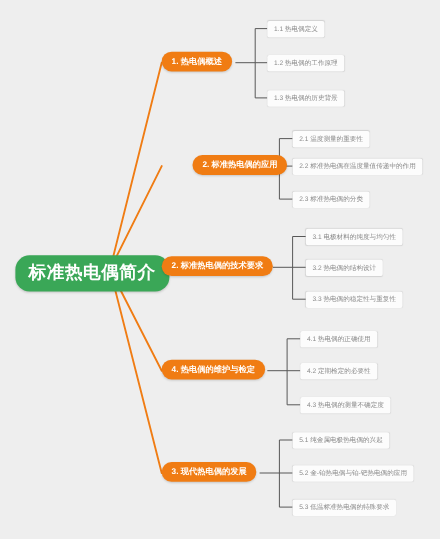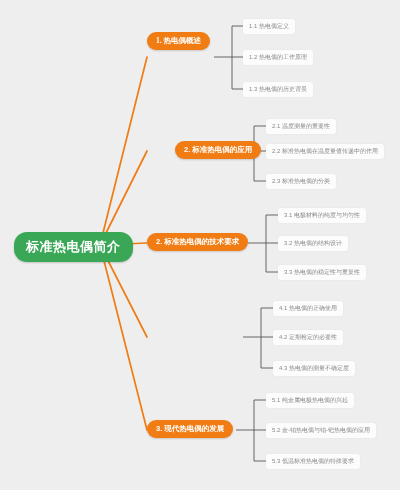--- a/index.html
+++ b/index.html
@@ -20,21 +20,21 @@
     pointer-events:none;
   }
   .node{
     position:absolute;
     box-sizing:border-box;
     white-space:nowrap;
   }
   .root-node{
     background:#3aa757;
     color:#ffffff;
-    font-size:13px;
+    font-size:16px;
     font-weight:bold;
     letter-spacing:.5px;
     border-radius:13px;
     padding:6px 12px;
     left:14px;top:232px;
     box-shadow:0 1px 2px rgba(0,0,0,.18);
   }
   .branch-node{
     background:#f07c13;
     color:#ffffff;
@@ -77,35 +77,36 @@
       <path d="M248 243 H266 M266 215 V272 M266 215 H278 M266 243 H278 M266 272 H278"></path>
 
       <path d="M243 337 H261 M261 308 V368 M261 308 H273 M261 337 H273 M261 368 H273"></path>
 
       <path d="M236 430 H254 M254 400 V461 M254 400 H266 M254 430 H266 M254 461 H266"></path>
     </g>
   </svg>
 
   <div class="node root-node">标准热电偶简介</div>
 
-  <div class="node branch-node" style="left:147px;top:32px;font-family:Liberation Serif, serif;">1. 热电偶概述</div>
+  <div class="node branch-node" style="left:147px;top:47px;">1. 热电偶概述</div>
   <div class="node leaf-node" style="left:243px;top:19px;">1.1 热电偶定义</div>
   <div class="node leaf-node" style="left:243px;top:50px;">1.2 热电偶的工作原理</div>
   <div class="node leaf-node" style="left:243px;top:82px;">1.3 热电偶的历史背景</div>
 
   <div class="node branch-node" style="left:147px;top:141px;margin-left:28px;">2. 标准热电偶的应用</div>
   <div class="node leaf-node" style="left:266px;top:119px;">2.1 温度测量的重要性</div>
   <div class="node leaf-node" style="left:266px;top:144px;">2.2 标准热电偶在温度量值传递中的作用</div>
   <div class="node leaf-node" style="left:266px;top:174px;">2.3 标准热电偶的分类</div>
 
   <div class="node branch-node" style="left:147px;top:233px;">2. 标准热电偶的技术要求</div>
   <div class="node leaf-node" style="left:278px;top:208px;">3.1 电极材料的纯度与均匀性</div>
   <div class="node leaf-node" style="left:278px;top:236px;">3.2 热电偶的结构设计</div>
   <div class="node leaf-node" style="left:278px;top:265px;">3.3 热电偶的稳定性与重复性</div>
 
+  <div class="node branch-node" style="left:147px;top:327px;">4. 热电偶的维护与检定</div>
   <div class="node leaf-node" style="left:273px;top:301px;">4.1 热电偶的正确使用</div>
   <div class="node leaf-node" style="left:273px;top:330px;">4.2 定期检定的必要性</div>
   <div class="node leaf-node" style="left:273px;top:361px;">4.3 热电偶的测量不确定度</div>
 
   <div class="node branch-node" style="left:147px;top:420px;">3. 现代热电偶的发展</div>
   <div class="node leaf-node" style="left:266px;top:393px;">5.1 纯金属电极热电偶的兴起</div>
   <div class="node leaf-node" style="left:266px;top:423px;">5.2 金-铂热电偶与铂-钯热电偶的应用</div>
   <div class="node leaf-node" style="left:266px;top:454px;">5.3 低温标准热电偶的特殊要求</div>
 
 </div>

